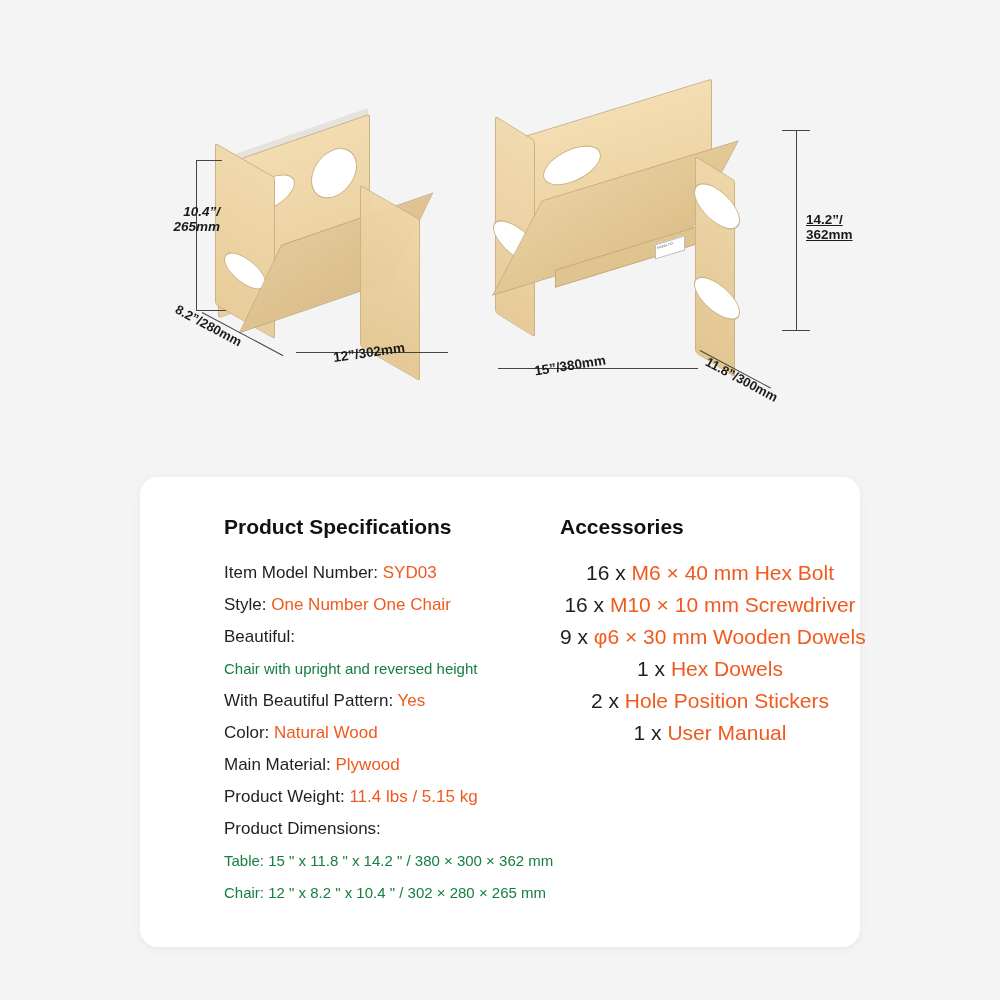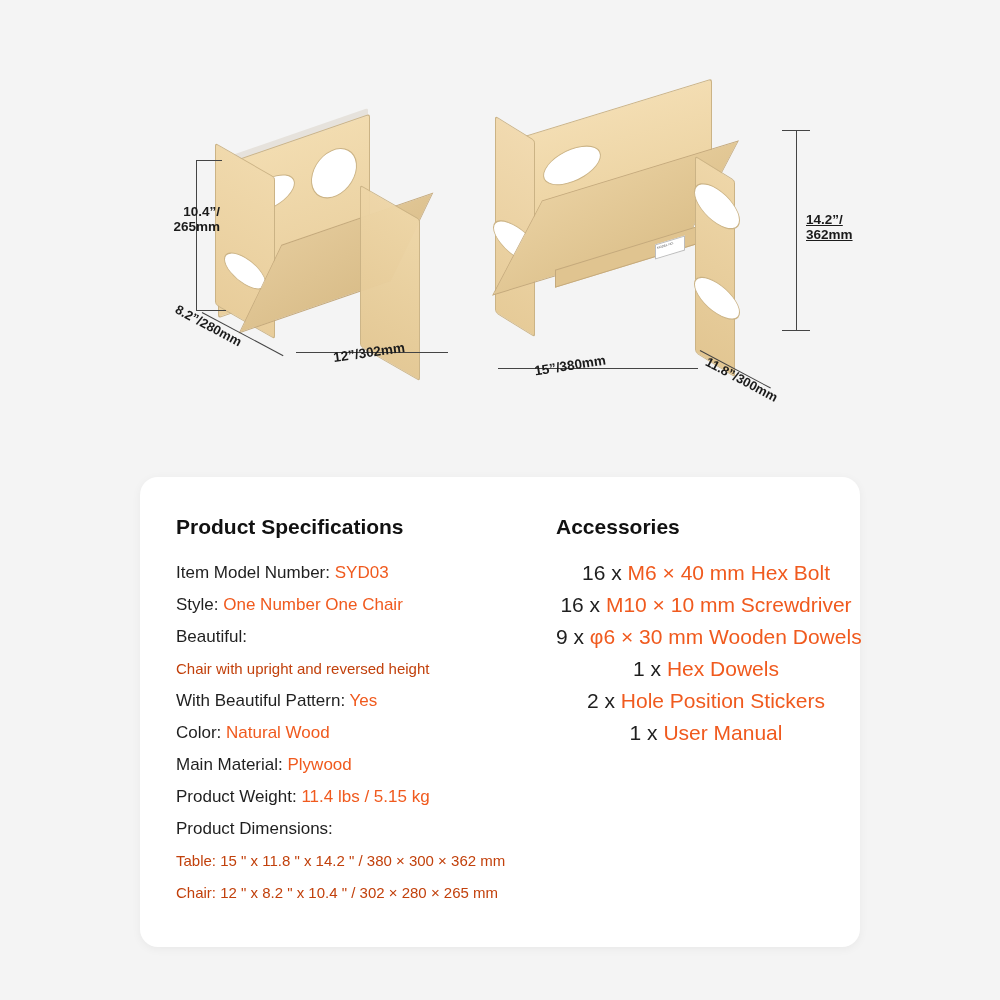--- a/index.html
+++ b/index.html
@@ -195,38 +195,38 @@
     width: 720px;
     height: 470px;
     background: #ffffff;
     border-radius: 18px;
     box-shadow: 0 2px 10px rgba(0,0,0,0.05);
   }
   .card-inner {
     display: flex;
     padding: 38px 0 0 36px;
   }
-  .col-left { width: 380px; }
+  .col-left { width: 380px; margin-left: 48px; }
   .col-right { width: 300px; }
   .col-title {
     font-size: 21px;
     font-weight: bold;
     color: #111111;
     margin: 0 0 18px 0;
   }
   .spec-line {
     font-size: 17px;
     color: #1f1f1f;
     line-height: 32px;
     white-space: nowrap;
   }
   .val { color: #f05a1e; }
   .val-line {
     font-size: 15px;
-    color: #c2410c;
+    color: #15803d;
     line-height: 32px;
     white-space: nowrap;
   }
   .acc-line {
     font-size: 21px;
     color: #1f1f1f;
     line-height: 32px;
     white-space: nowrap;
     text-align: center;
   }
@@ -243,21 +243,21 @@
       <div class="hole" style="left:92px; top:22px; width:44px; height:46px; transform:rotate(-6deg);"></div>
     </div>
     <div class="chair-side">
       <div class="hole" style="left:8px; top:96px; width:40px; height:26px;"></div>
     </div>
     <div class="chair-seat"></div>
     <div class="chair-side-right"></div>
   </div>
 
   <div class="dimline v" style="left:196px; top:160px; height:150px;"></div>
-  <div class="dim" style="left:160px; top:204px; text-align:right; width:60px;">10.4”/
+  <div class="dim" style="left:160px; top:204px; text-align:right; width:60px;font-style:italic;">10.4”/
 265mm</div>
   <div class="dimline h" style="left:196px; top:160px; width:26px;"></div>
   <div class="dimline h" style="left:196px; top:310px; width:30px;"></div>
 
   <div class="dimline" style="left:202px; top:312px; width:92px; height:1px; transform:rotate(28deg); transform-origin:left center;"></div>
   <div class="dim" style="left:172px; top:318px; transform:rotate(28deg); font-size:13px;">8.2”/280mm</div>
 
   <div class="dimline h" style="left:296px; top:352px; width:152px;"></div>
   <div class="dim" style="left:333px; top:345px; transform:rotate(-8deg);">12”/302mm</div>
 

